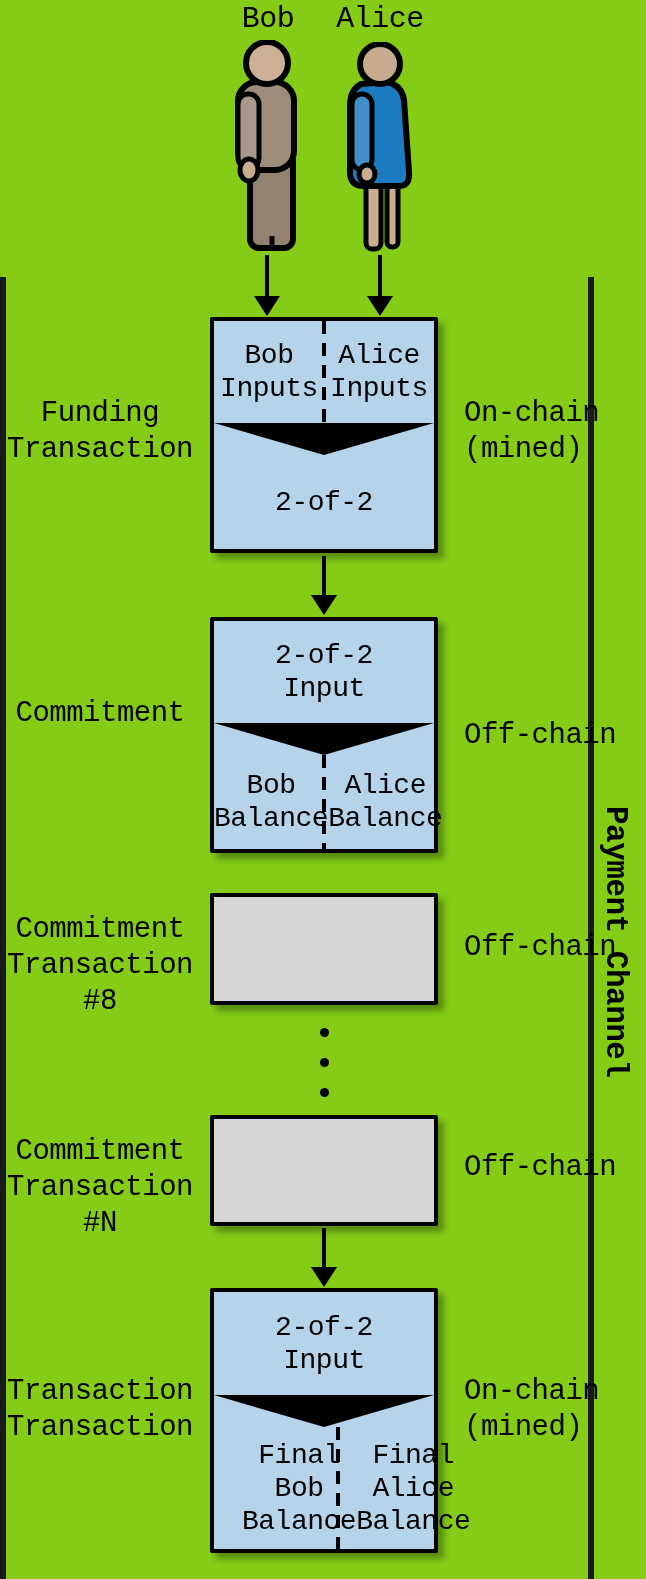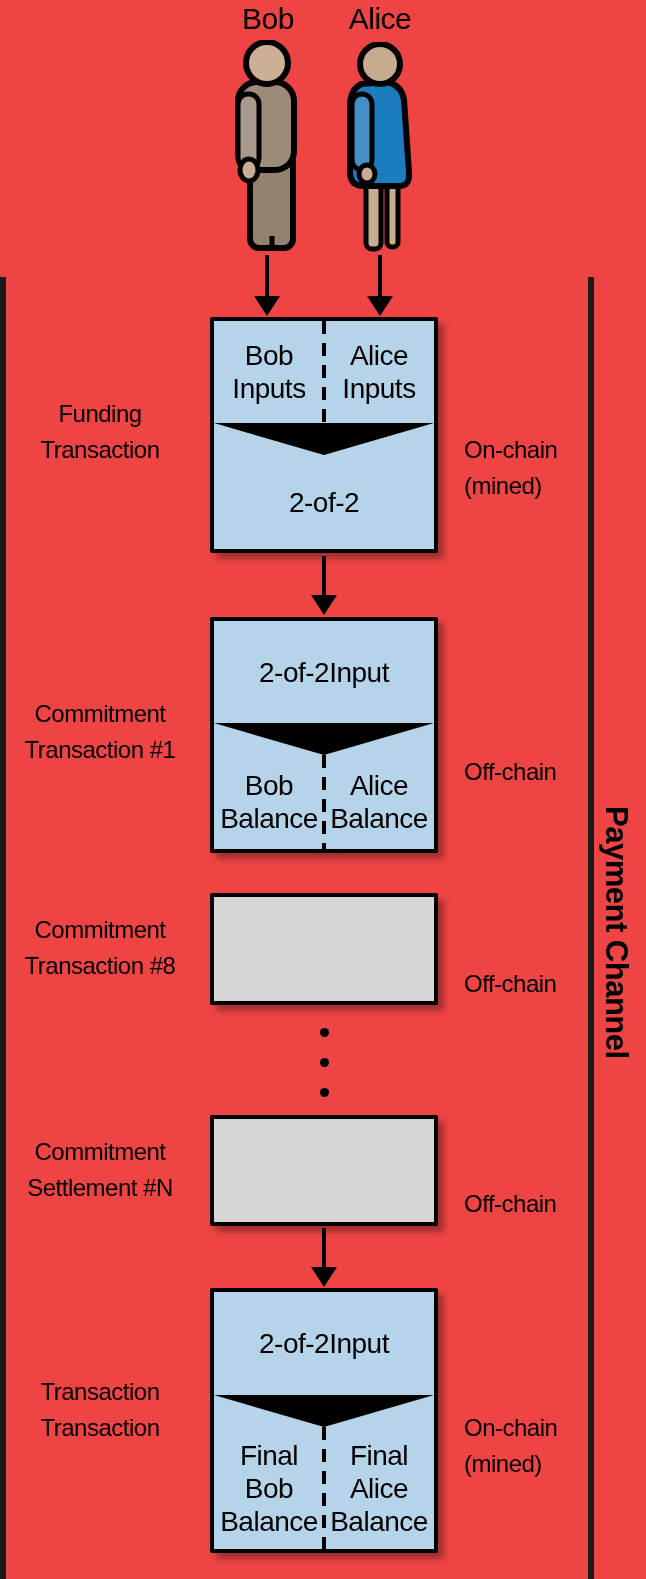--- a/index.html
+++ b/index.html
@@ -1,18 +1,18 @@
 <!DOCTYPE html>
 <html><head>
 <meta charset="utf-8">
 <style>
   html,body { margin:0; padding:0; background:#ffffff; }
   .canvas {
-    position:relative; width:646px; height:1579px; background:#ef4444;
-    font-family:Liberation Sans, sans-serif; color:#000; overflow:hidden;
+    position:relative; width:646px; height:1579px; background:#84cc16;
+    font-family:Liberation Mono, monospace; color:#000; overflow:hidden;
   }
 
   
   .actor-label {
     position:absolute; width:110px; text-align:center;
     font-size:30px; font-weight:500; letter-spacing:-0.5px;
   }
 
   
   .arrow { position:absolute; width:4px; background:#000; }
@@ -45,28 +45,28 @@
   .split-row .cell {
     flex:1; display:flex; flex-direction:column; justify-content:center; align-items:center;
   }
   .vdash {
     position:absolute; left:50%; top:0; bottom:0; width:4px; transform:translateX(-50%);
     background:repeating-linear-gradient(to bottom,#000 0 13px,transparent 13px 22px);
   }
   .funnel { height:32px; width:100%; background:#000; flex:0 0 auto;
     clip-path:polygon(0 0,100% 0,50% 100%); }
   .label-area {
-    display:flex; flex-direction:row; justify-content:center; align-items:center;
+    display:flex; flex-direction:column; justify-content:center; align-items:center;
   }
   .boxtext { font-size:28px; line-height:33px; text-align:center; letter-spacing:-0.5px; display:block; }
 
   
-  .side-label { position:absolute; font-size:24px; line-height:36px; letter-spacing:-0.5px; }
+  .side-label { position:absolute; font-size:29px; line-height:36px; letter-spacing:-0.5px; }
   .side-label.left-col { left:0; width:200px; text-align:center; }
-  .side-label.right-col { left:464px; width:170px; text-align:left;margin-top:36px; }
+  .side-label.right-col { left:464px; width:170px; text-align:left; }
   .side-label span { display:block; }
 
   
   .dot { position:absolute; left:320px; width:9px; height:9px; border-radius:50%; background:#000; }
 </style>
 </head>
 <body>
 
 <div class="canvas">
 
@@ -143,21 +143,20 @@
       </div>
       <div class="cell">
         <span class="boxtext">Alice</span>
         <span class="boxtext">Balance</span>
       </div>
       <div class="vdash"></div>
     </div>
   </div>
   <div class="side-label left-col" style="top:696px;">
     <span>Commitment</span>
-    <span>Transaction #1</span>
   </div>
   <div class="side-label right-col" style="top:718px;">
     <span>Off-chain</span>
   </div>
 
   <div class="txbox gray" style="top:893px; height:112px;"></div>
   <div class="side-label left-col" style="top:912px;">
     <span>Commitment</span>
     <span>Transaction #8</span>
   </div>
@@ -165,35 +164,35 @@
     <span>Off-chain</span>
   </div>
 
   <div class="dot" style="top:1028px;"></div>
   <div class="dot" style="top:1058px;"></div>
   <div class="dot" style="top:1088px;"></div>
 
   <div class="txbox gray" style="top:1115px; height:111px;"></div>
   <div class="side-label left-col" style="top:1134px;">
     <span>Commitment</span>
-    <span>Settlement #N</span>
+    <span>Transaction #N</span>
   </div>
   <div class="side-label right-col" style="top:1150px;">
     <span>Off-chain</span>
   </div>
 
   <div class="arrow" style="left:322px; top:1228px; height:40px;"></div>
 
   <div class="txbox blue" style="top:1288px; height:265px;">
     <div class="label-area" style="height:103px;">
       <span class="boxtext">2-of-2</span>
       <span class="boxtext">Input</span>
     </div>
     <div class="funnel"></div>
-    <div class="split-row" style="flex:1;">
+    <div class="split-row" style="flex:1;margin-left:28px;">
       <div class="cell">
         <span class="boxtext">Final</span>
         <span class="boxtext">Bob</span>
         <span class="boxtext">Balance</span>
       </div>
       <div class="cell">
         <span class="boxtext">Final</span>
         <span class="boxtext">Alice</span>
         <span class="boxtext">Balance</span>
       </div>

